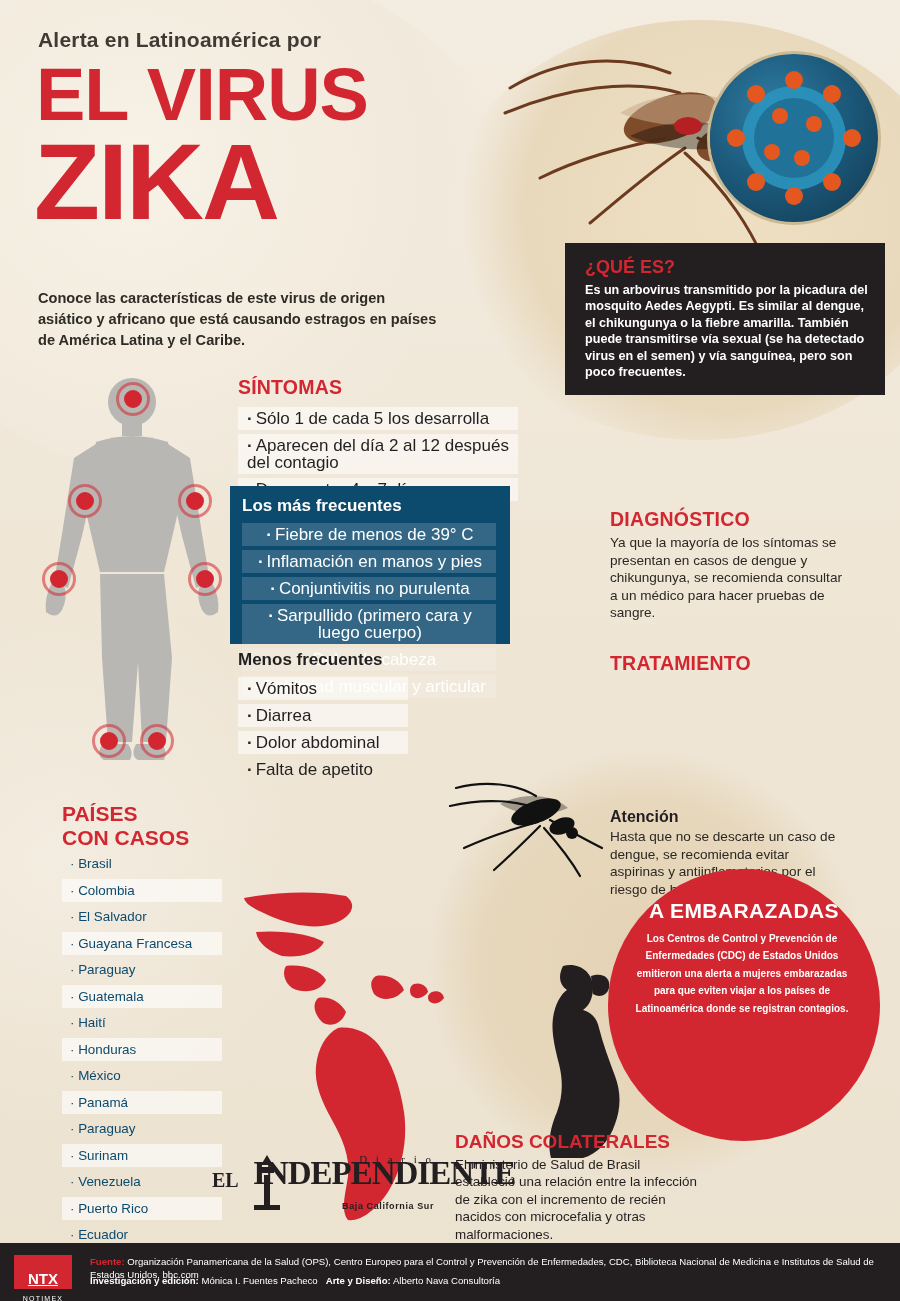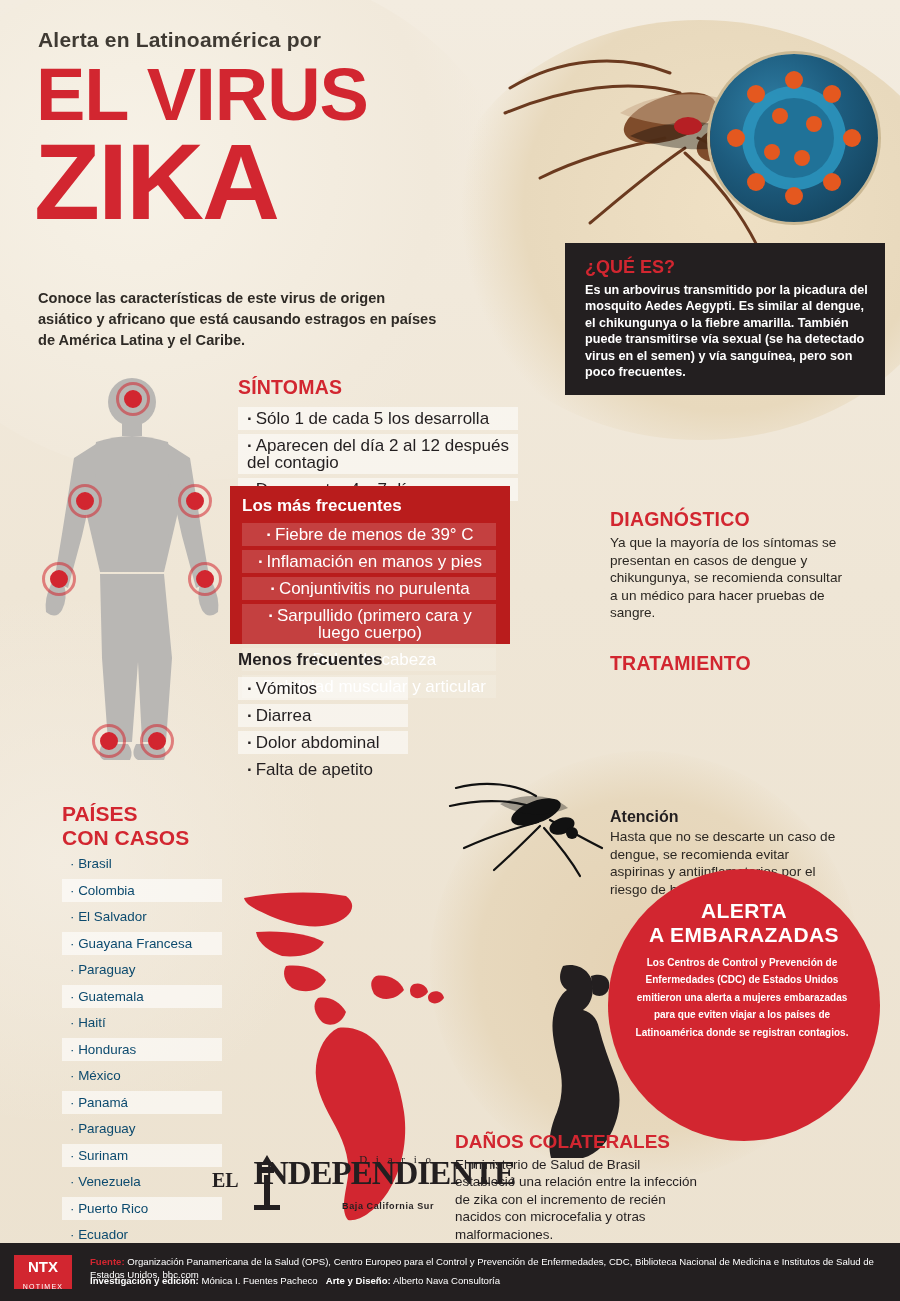--- a/index.html
+++ b/index.html
@@ -40,21 +40,21 @@
   
   .figure-wrap{position:absolute;left:30px;top:372px;width:205px;height:410px;}
   .silhouette{fill:#b9b7b4;}
   .pain{position:absolute;width:34px;height:34px;}
   .pain:before,.pain:after{content:"";position:absolute;border-radius:50%;border:3px solid #d22630;}
   .pain:before{inset:0;opacity:.55;}
   .pain:after{inset:8px;background:#d22630;border-color:#d22630;}
 
   
   .sec-title{font-size:19.5px;font-weight:bold;color:#d22630;letter-spacing:.2px;}
-  .red-panel{position:absolute;left:230px;top:486px;width:280px;height:158px;background:#b91c1c;}
+  .red-panel{position:absolute;left:230px;top:486px;width:280px;height:158px;background:#0c4a6e;}
   .li{font-size:17px;line-height:17px;color:#231f20;padding:3px 8px 3px 9px;margin-bottom:4px;}
   .li.shade{background:rgba(255,255,255,.55);}
   .li.onred{color:#fff;padding-left:10px;text-align:center;}
   .li.onred.shade{background:rgba(255,255,255,.16);}
   .bullet{color:#231f20;font-weight:bold;margin-right:3px;}
   .onred .bullet{color:#fff;}
 
   
   .rc{position:absolute;width:235px;}
   .rc h3{margin:0 0 3px 0;font-size:19.5px;color:#d22630;letter-spacing:.2px;}
@@ -81,21 +81,21 @@
   
   .logo{position:absolute;left:208px;bottom:92px;width:230px;height:62px;color:#231f20;}
   .logo .el{position:absolute;left:4px;top:22px;font-family:"Liberation Serif",serif;font-size:20px;font-weight:bold;}
   .logo .ind{position:absolute;left:45px;top:8px;font-family:"Liberation Serif",serif;font-size:33px;font-weight:bold;letter-spacing:-1px;}
   .logo .diario{position:absolute;right:4px;top:6px;font-family:"Liberation Serif",serif;font-size:11px;letter-spacing:3px;}
   .logo .bcs{position:absolute;right:4px;bottom:-2px;font-size:9px;font-weight:bold;letter-spacing:.6px;}
 
   
   .footer{position:absolute;left:0;bottom:0;width:900px;height:58px;background:#231f20;color:#fff;}
   .ntx{position:absolute;left:14px;top:12px;width:58px;height:34px;background:#d22630;color:#fff;
-       font-size:15px;font-weight:bold;text-align:center;line-height:20px;padding-top:2px;box-sizing:border-box;}
+       font-size:15px;font-weight:bold;text-align:center;line-height:20px;padding-top:14px;box-sizing:border-box;text-decoration:underline;}
   .ntx small{display:block;font-size:7px;letter-spacing:1.2px;font-weight:normal;}
   .src{position:absolute;left:90px;top:12px;width:790px;font-size:9.6px;line-height:13px;}
   .src b{color:#d22630;}
   .cred{position:absolute;left:90px;top:32px;width:790px;font-size:9.6px;}
   .cred b{color:#fff;}
 </style>
 </head>
 <body>
 
 <div class="bg-base"></div>
@@ -287,21 +287,20 @@
 <div style="position:absolute;left:505px;top:960px;width:140px;height:200px;">
   <svg width="140" height="200" viewBox="0 0 140 200">
     <g fill="#231f20">
       <path d="M58 6 C74 2 88 12 88 28 C88 38 84 46 78 50 C86 52 92 58 94 68 C98 84 104 100 110 116 C116 132 116 148 110 164 C104 182 92 194 78 198 L46 198 C42 182 46 166 52 152 C58 136 58 120 54 104 C50 88 46 72 48 58 C50 44 56 34 62 30 C56 26 52 18 58 6 Z"></path>
       <path d="M86 16 C98 12 106 18 104 28 C102 36 94 38 88 34 Z"></path>
     </g>
   </svg>
 </div>
 
 <div class="alert-circle">
-  <h3>ALERTA</h3>
   <h3>A EMBARAZADAS</h3>
   <p>Los Centros de Control y Prevención de Enfermedades (CDC) de Estados Unidos emitieron una alerta a mujeres embarazadas para que eviten viajar a los países de Latinoamérica donde se registran contagios.</p>
 </div>
 
 <div class="danos">
   <h3>DAÑOS COLATERALES</h3>
   <p>El ministerio de Salud de Brasil estableció una relación entre la infección de zika con el incremento de recién nacidos con microcefalia y otras malformaciones.</p>
 </div>
 
 <div class="logo">

